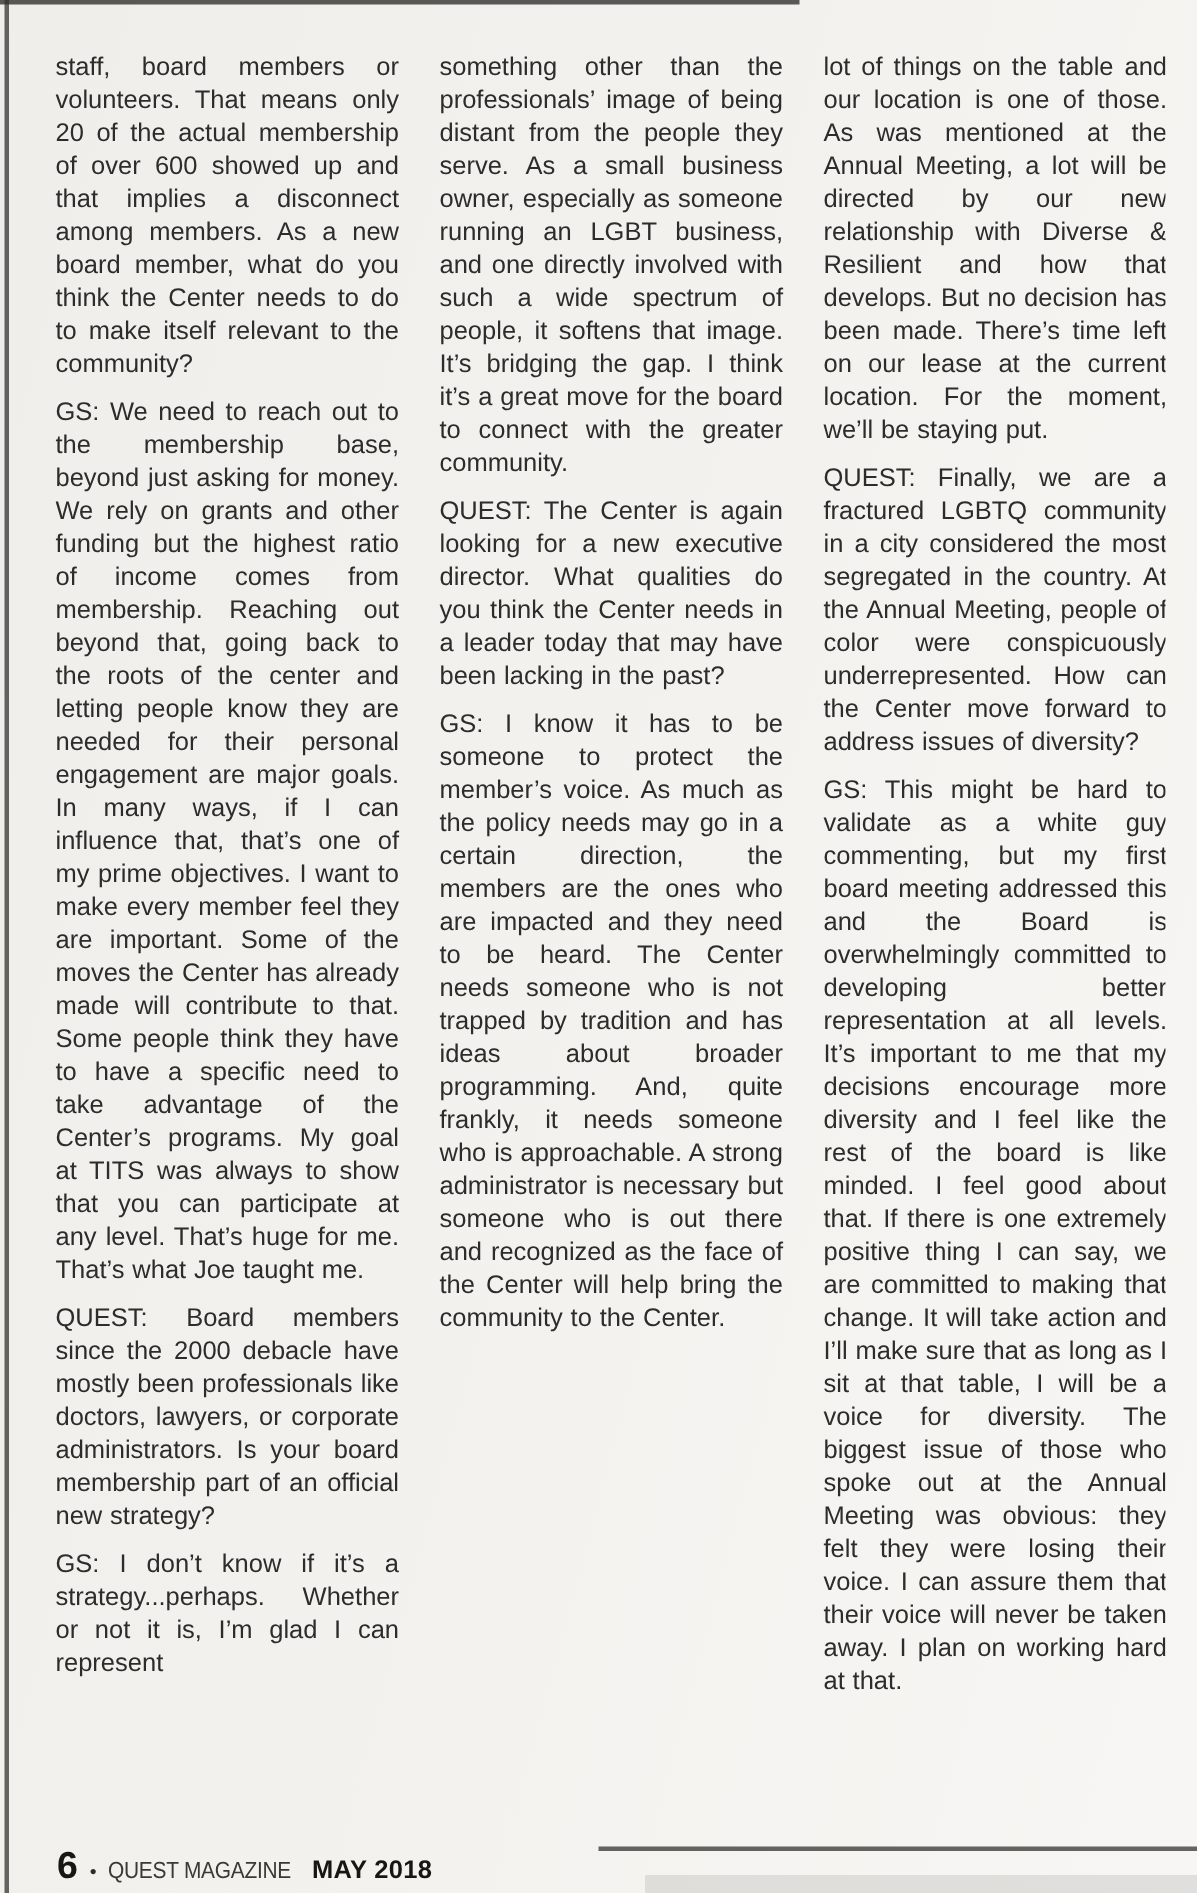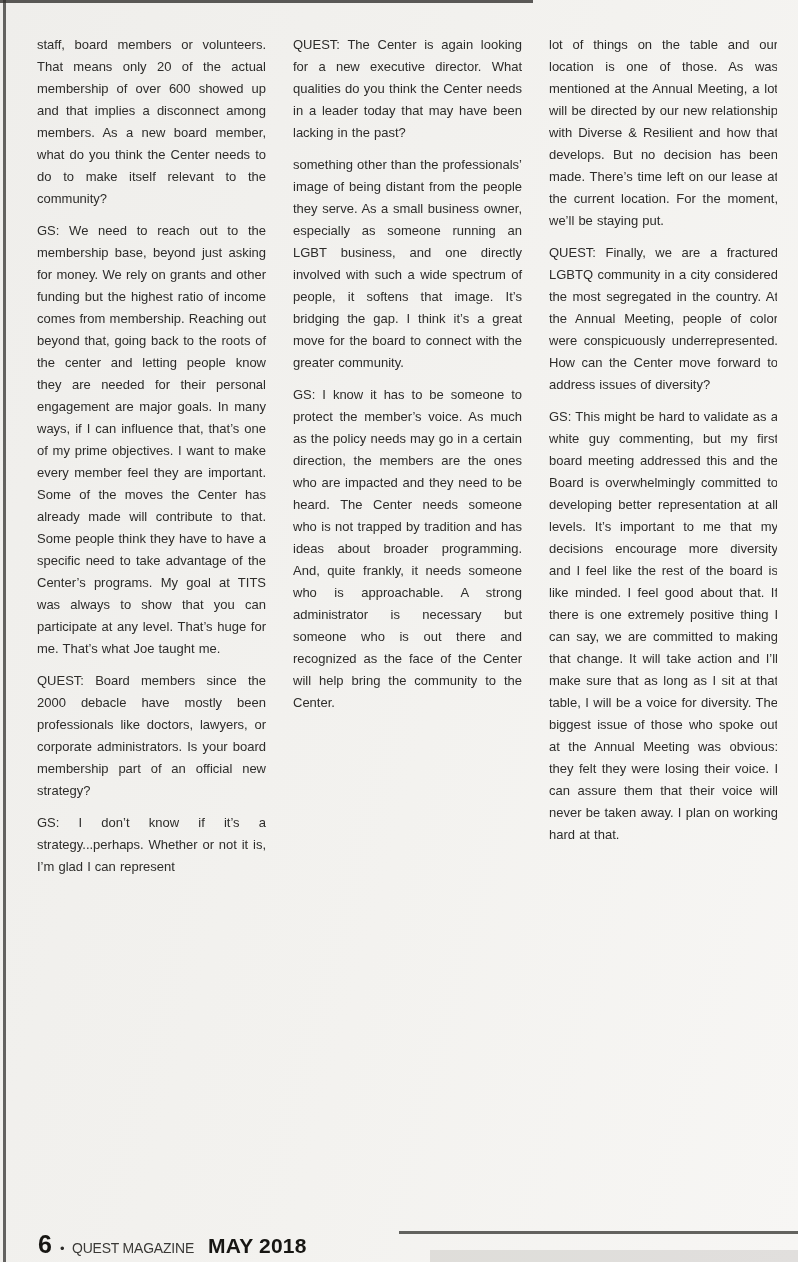--- a/index.html
+++ b/index.html
@@ -58,21 +58,21 @@
   .column {
     width: 229px;
     flex: 0 0 229px;
     text-align: justify;
     hyphens: auto;
     -webkit-hyphens: auto;
     word-spacing: 0.5px;
   }
   .column p {
     margin: 0 0 10px 0;
-    font-size: 13px;
+    font-size: 17px;
     line-height: 22px;
     color: #2d2c2a;
   }
   
   .footer {
     position: absolute;
     left: 38px;
     top: 1232px;
     display: flex;
     align-items: baseline;
@@ -92,21 +92,21 @@
   .footer .mag {
     display: inline-block;
     font-size: 15.5px;
     font-weight: 400;
     color: #3a3936;
     letter-spacing: -0.2px;
     transform: scaleX(0.9);
     transform-origin: left bottom;
   }
   .footer .issue {
-    font-size: 21px;
+    font-size: 17px;
     font-weight: 700;
     color: #171613;
     letter-spacing: 0.2px;
     margin-left: -8px;
   }
 </style>
 </head>
 <body>
 
 <div class="page">
@@ -117,22 +117,22 @@
   <div class="scan-shadow-bottom-right"></div>
 
   <div class="columns">
     <div class="column">
         <p>staff, board members or volunteers. That means only 20 of the actual membership of over 600 showed up and that implies a disconnect among members. As a new board member, what do you think the Center needs to do to make itself relevant to the community?</p>
         <p>GS: We need to reach out to the membership base, beyond just asking for money. We rely on grants and other funding but the highest ratio of income comes from membership. Reaching out beyond that, going back to the roots of the center and letting people know they are needed for their personal engagement are major goals. In many ways, if I can influence that, that’s one of my prime objectives. I want to make every member feel they are important. Some of the moves the Center has already made will contribute to that. Some people think they have to have a specific need to take advantage of the Center’s programs. My goal at TITS was always to show that you can participate at any level. That’s huge for me. That’s what Joe taught me.</p>
         <p>QUEST: Board members since the 2000 debacle have mostly been professionals like doctors, lawyers, or corporate administrators. Is your board membership part of an official new strategy?</p>
         <p>GS: I don’t know if it’s a strategy...perhaps. Whether or not it is, I’m glad I can represent</p>
       </div>
     <div class="column">
+        <p>something other than the professionals’ image of being distant from the people they serve. As a small business owner, especially as someone running an LGBT business, and one directly involved with such a wide spectrum of people, it softens that image. It’s bridging the gap. I think it’s a great move for the board to connect with the greater community.</p>
         <p>QUEST: The Center is again looking for a new executive director.  What qualities do you think the Center needs in a leader today that may have been lacking in the past?</p>
-        <p>something other than the professionals’ image of being distant from the people they serve. As a small business owner, especially as someone running an LGBT business, and one directly involved with such a wide spectrum of people, it softens that image. It’s bridging the gap. I think it’s a great move for the board to connect with the greater community.</p>
         <p>GS:  I know it has to be someone to protect the member’s voice. As much as the policy needs may go in a certain direction, the members are the ones who are impacted and they need to be heard. The Center needs someone who is not trapped by tradition and has ideas about broader programming. And, quite frankly, it needs someone who is approachable.  A strong administrator is necessary but someone who is out there and recognized as the face of the Center will help bring the community to the Center.</p>
       </div>
     <div class="column">
         <p>lot of things on the table and our location is one of those. As was mentioned at the Annual Meeting, a lot will be directed by our new relationship with Diverse &amp; Resilient and how that develops. But no decision has been made. There’s time left on our lease at the current location. For the moment, we’ll be staying put.</p>
         <p>QUEST: Finally, we are a fractured LGBTQ community in a city considered the most segregated in the country. At the Annual Meeting, people of color were conspicuously underrepresented.  How can the Center move forward to address issues of diversity?</p>
         <p>GS: This might be hard to validate as a white guy commenting, but my first board meeting addressed this and the Board is overwhelmingly committed to developing better representation at all levels. It’s important to me that my decisions encourage more diversity and I feel like the rest of the board is like minded. I feel good about that. If there is one extremely positive thing I can say, we are committed to making that change. It will take action and I’ll make sure that as long as I sit at that table, I will be a voice for diversity.  The biggest issue of those who spoke out at the Annual Meeting was obvious: they felt they were losing their voice. I can assure them that their voice will never be taken away. I plan on working hard at that.</p>
       </div>
   </div>
 
   <div class="footer">

